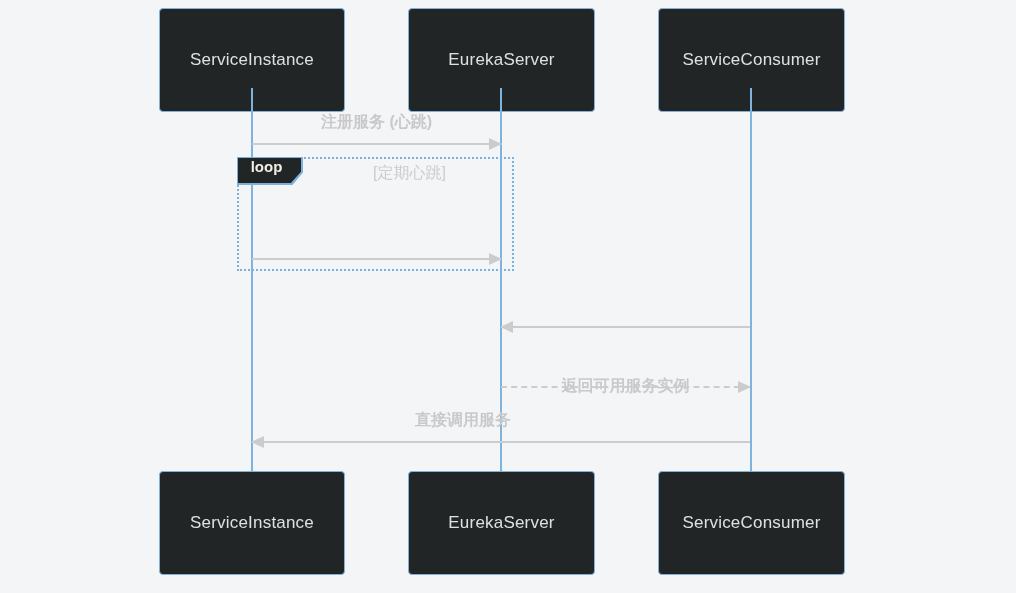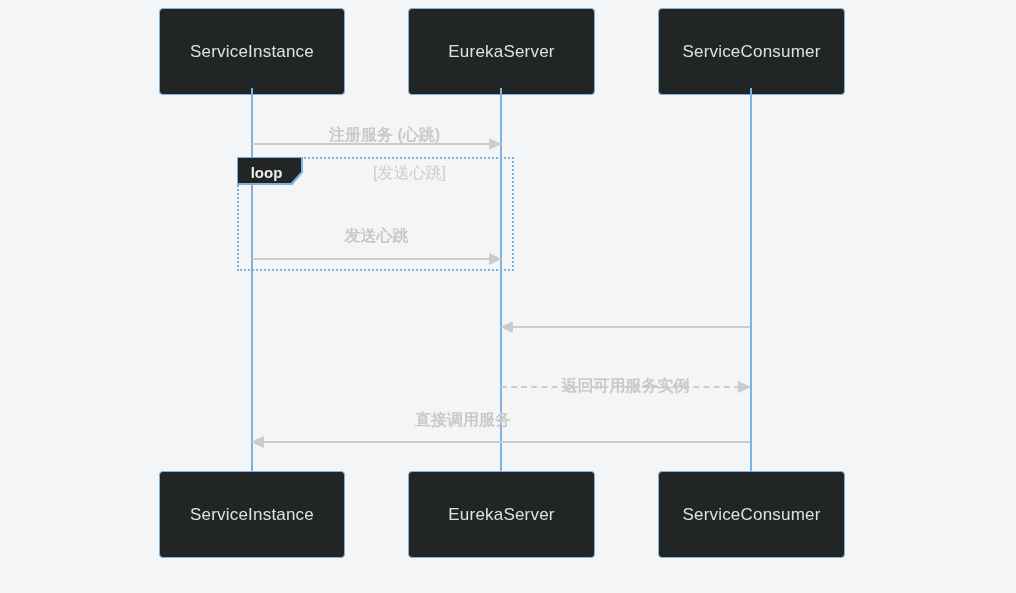--- a/index.html
+++ b/index.html
@@ -9,21 +9,21 @@
   }
   #canvas {
     position: relative;
     width: 1016px;
     height: 593px;
     background: var(--background, #f4f5f7);
     overflow: hidden;
   }
   .actor {
     position: absolute;
-    height: 87px;
+    height: 104px;
     background: var(--actor-fill, #212526);
     border: 1px solid var(--actor-border, #81b1db);
     border-radius: 4px;
     display: flex;
     align-items: center;
     justify-content: center;
     box-sizing: border-box;
   }
   .actor span {
     color: var(--actor-text, #e0e0e0);
@@ -91,21 +91,21 @@
   }
   .loop-label-inner {
     position: absolute;
     left: 1px;
     top: 1px;
     right: 2px;
     bottom: 2px;
     background: var(--loop-label-fill, #212526);
     clip-path: polygon(0 0, 100% 0, 100% 55%, 84% 100%, 0 100%);
     display: flex;
-    align-items: flex-end;
+    align-items: flex-start;
     justify-content: center;
   }
   .loop-label-inner span {
     color: var(--loop-label-text, #f0ede4);
     font-size: 15px;
     font-weight: 600;
     padding-bottom: 2px;
     padding-right: 6px;
   }
   .loop-condition {
@@ -130,34 +130,33 @@
     <span>EurekaServer</span>
   </div>
   <div class="actor" style="left:658px; top:8px; width:187px;">
     <span>ServiceConsumer</span>
   </div>
 
   <div class="lifeline" style="left:251px;"></div>
   <div class="lifeline" style="left:500px;"></div>
   <div class="lifeline" style="left:750px;"></div>
 
-  <div class="msg-label" style="left:260px; top:112px; width:249px;margin-top:13px;">注册服务 (心跳)</div>
+  <div class="msg-label" style="left:252px; top:112px; width:249px;">注册服务 (心跳)</div>
   <div class="msg-line" style="left:252px; top:143px; width:249px;">
     <span class="arrowhead right"></span>
   </div>
 
   <div class="loop-box"></div>
   <div class="loop-label">
     <div class="loop-label-inner">
       <span>loop</span>
     </div>
   </div>
-  <div class="loop-condition">[发送心跳]</div>
+  <div class="loop-condition">[定期心跳]</div>
 
-  <div class="msg-label" style="left:252px; top:226px; width:249px;">发送心跳</div>
   <div class="msg-line" style="left:252px; top:258px; width:249px;">
     <span class="arrowhead right"></span>
   </div>
 
   <div class="msg-line" style="left:501px; top:326px; width:249px;">
     <span class="arrowhead left"></span>
   </div>
 
   <div class="msg-label" style="left:501px; top:356px; width:249px;margin-top:20px;">返回可用服务实例</div>
   <div class="msg-line dashed" style="left:501px; top:386px; width:249px;">

